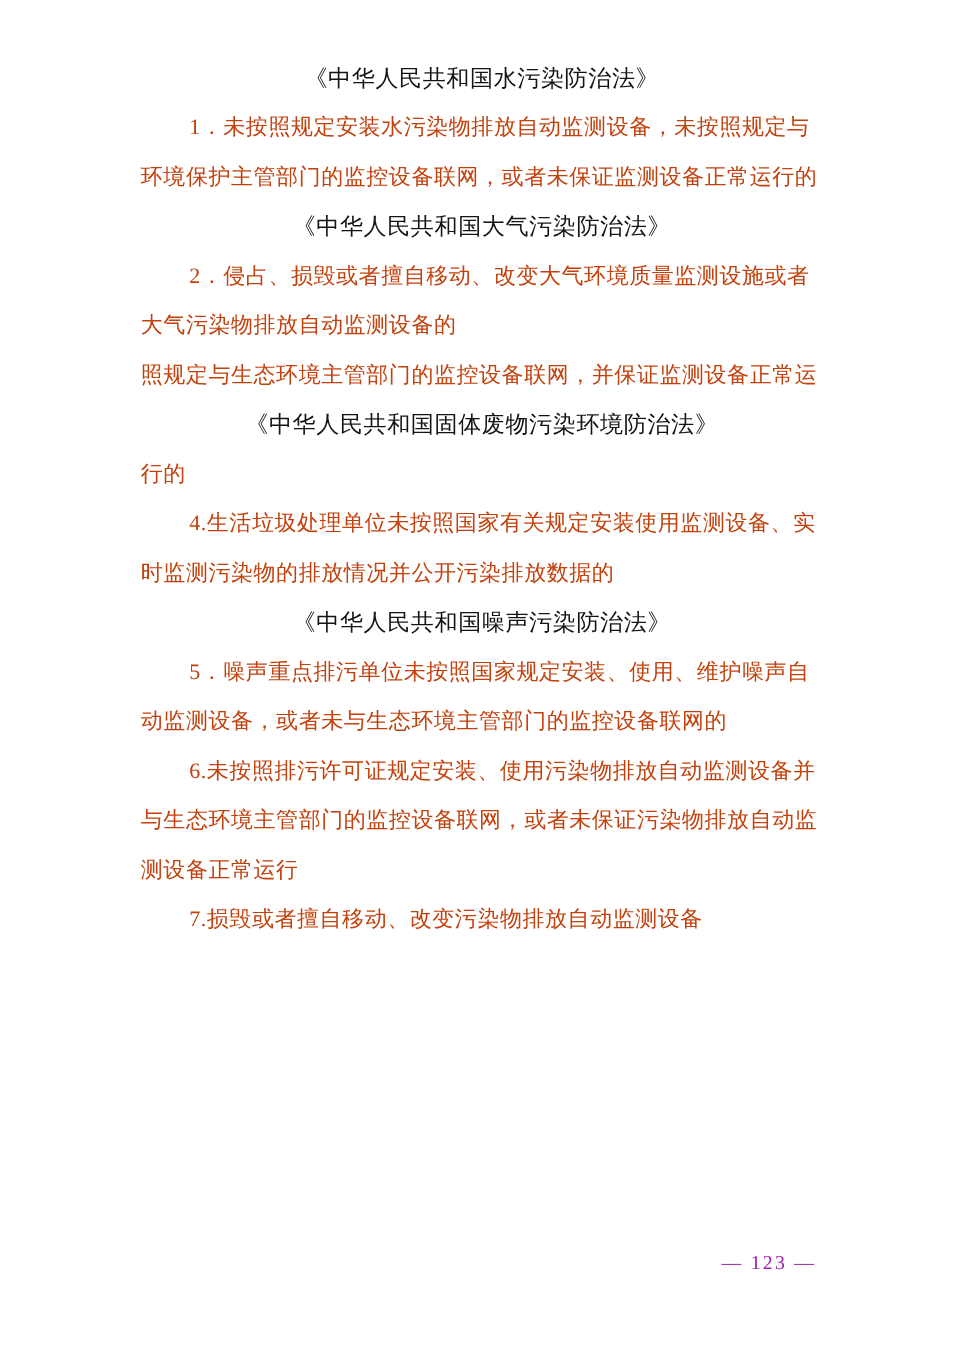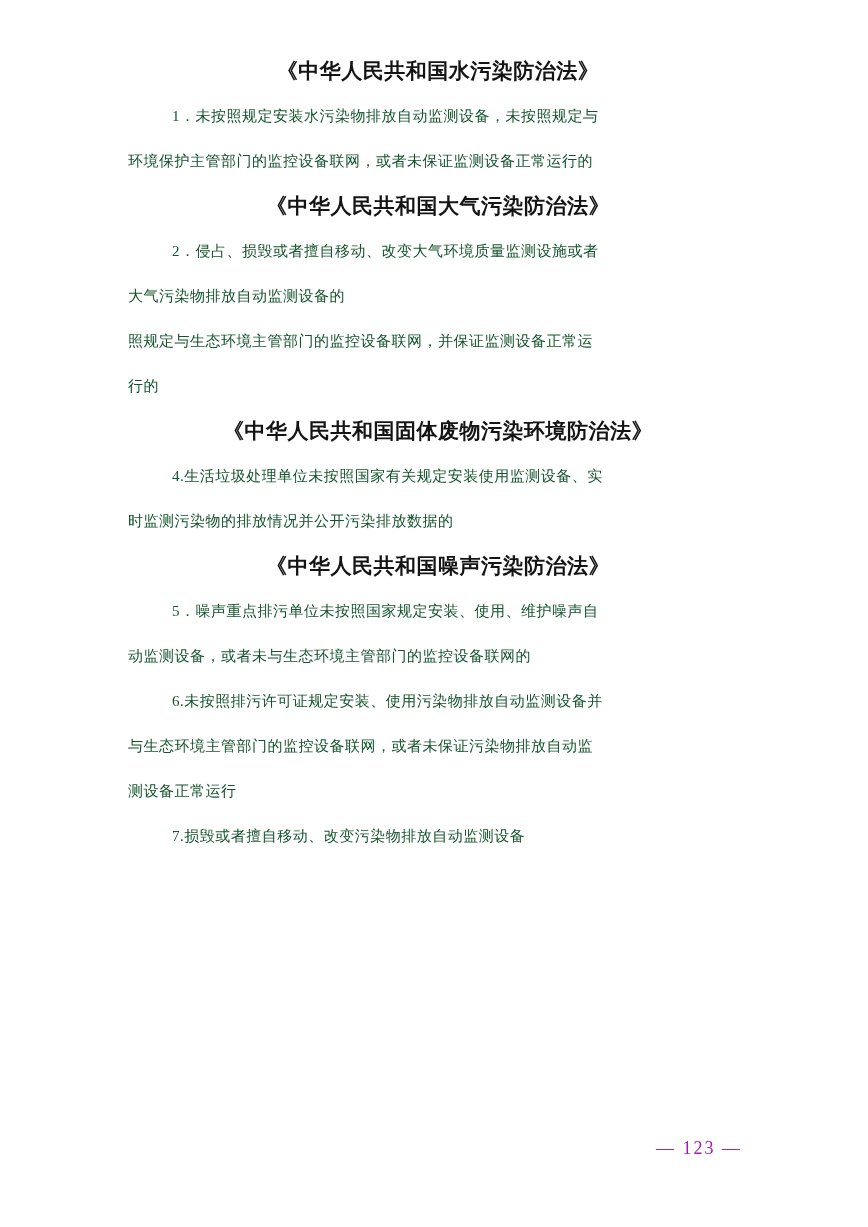--- a/index.html
+++ b/index.html
@@ -33,28 +33,28 @@
     letter-spacing: 1px;
     color: #111111;
     white-space: nowrap;
   }
   .lines {
     margin-top: 49px;
   }
   .line {
     height: 45px;
     line-height: 45px;
-    font-size: 15px;
+    font-size: 20px;
     letter-spacing: 0.5px;
     white-space: nowrap;
-    color: #14532d;
+    color: #c2410c;
   }
   .line.heading {
     text-align: center;
-    font-weight: bold;
+    font-weight: normal;
     font-size: 21px;
     color: #141414;
   }
   .line.first {
     text-indent: 44px;
   }
   .line.cont {
     text-indent: 0;
   }
   .page-number {
@@ -74,22 +74,22 @@
 <div class="page">
   <div class="content">
     <div class="lines">
         <div class="line heading">《中华人民共和国水污染防治法》</div>
         <div class="line first">1．未按照规定安装水污染物排放自动监测设备，未按照规定与</div>
         <div class="line cont">环境保护主管部门的监控设备联网，或者未保证监测设备正常运行的</div>
         <div class="line heading">《中华人民共和国大气污染防治法》</div>
         <div class="line first">2．侵占、损毁或者擅自移动、改变大气环境质量监测设施或者</div>
         <div class="line cont">大气污染物排放自动监测设备的</div>
         <div class="line cont">照规定与生态环境主管部门的监控设备联网，并保证监测设备正常运</div>
+        <div class="line heading">《中华人民共和国固体废物污染环境防治法》</div>
         <div class="line cont">行的</div>
-        <div class="line heading">《中华人民共和国固体废物污染环境防治法》</div>
         <div class="line first">4.生活垃圾处理单位未按照国家有关规定安装使用监测设备、实</div>
         <div class="line cont">时监测污染物的排放情况并公开污染排放数据的</div>
         <div class="line heading">《中华人民共和国噪声污染防治法》</div>
         <div class="line first">5．噪声重点排污单位未按照国家规定安装、使用、维护噪声自</div>
         <div class="line cont">动监测设备，或者未与生态环境主管部门的监控设备联网的</div>
         <div class="line first">6.未按照排污许可证规定安装、使用污染物排放自动监测设备并</div>
         <div class="line cont">与生态环境主管部门的监控设备联网，或者未保证污染物排放自动监</div>
         <div class="line cont">测设备正常运行</div>
         <div class="line first">7.损毁或者擅自移动、改变污染物排放自动监测设备</div>
       </div>

